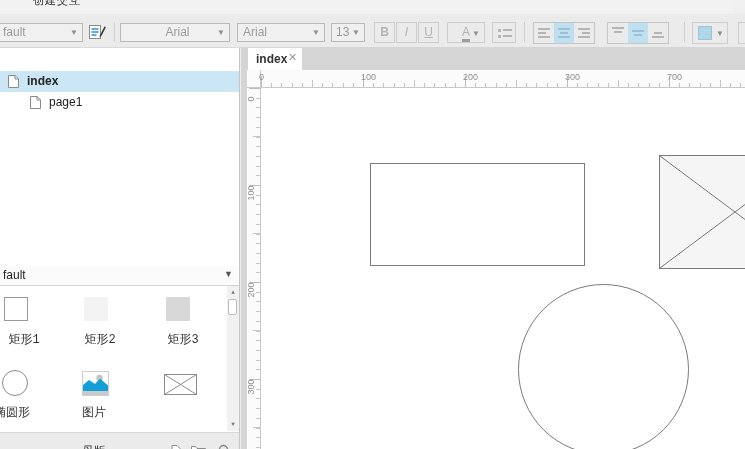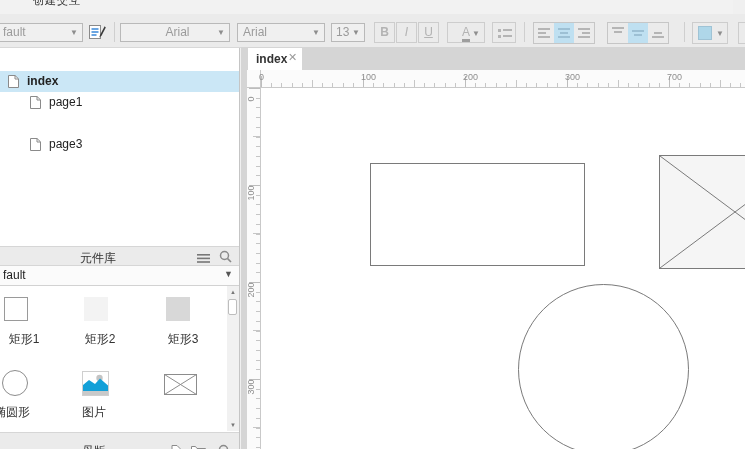--- a/index.html
+++ b/index.html
@@ -28,21 +28,21 @@
   .phead { position:absolute; left:0; width:239px; background:#ebebeb; border-bottom:1px solid #d6d6d6; }
   .phead .ptitle { position:absolute; font-size:12px; color:#333; }
   .hicon { position:absolute; cursor:pointer; }
   .trow { position:absolute; left:0; width:239px; height:21px; }
   .trow.sel { background:#cbe7f6; }
   .trow .ticon { position:absolute; top:4px; }
   .trow .tlabel { position:absolute; top:3px; font-size:12px; color:#222; }
   .lib-dd { position:absolute; left:0; top:218px; width:239px; height:20px; background:#fbfbfb; border-bottom:1px solid #d2d2d2; }
   .lib-dd .val { position:absolute; left:3px; top:2px; color:#222; }
   .lib-dd .caret { position:absolute; right:6px; top:3px; font-size:9px; color:#555; }
-  .wgrid { position:absolute; left:0; top:238px; width:239px; height:145px; background:#fff; overflow:hidden; }
+  .wgrid { position:absolute; left:0; top:238px; width:239px; height:145px; background:#fff; overflow:hidden;font-family:Liberation Mono, monospace; }
   .wicon { position:absolute; }
   .wlabel { position:absolute; width:70px; text-align:center; font-size:12px; color:#333; }
   .box1 { width:24px; height:24px; background:#fff; border:1px solid #9a9a9a; }
   .box2 { width:24px; height:24px; background:#f3f3f3; }
   .box3 { width:24px; height:24px; background:#d8d8d8; }
   .circ { width:26px; height:26px; border:1px solid #8c8c8c; border-radius:50%; background:#fff; }
   .sbar { position:absolute; left:227px; top:0; width:12px; height:145px; background:#f1f1f1; }
   .sbar .arr { position:absolute; left:0; width:12px; text-align:center; font-size:6px; color:#777; }
   .sbar .thumb { position:absolute; left:1px; top:13px; width:9px; height:16px; background:#fff; border:1px solid #bdbdbd; border-radius:2px; }
 
@@ -176,46 +176,21 @@
   </div>
   <div class="trow" style="top:44px;text-decoration:underline;">
     <span class="ticon" style="left:30px;">
       <svg width="11" height="13">
           <path d="M.5 .5h6.5L10.5 3.8V12.5H.5z" fill="#fff" stroke="#8a8a8a"></path>
           <path d="M7 .5V4h3.5" fill="none" stroke="#8a8a8a"></path>
         </svg>
     </span>
     <span class="tlabel" style="left:49px;">page1</span>
   </div>
-  <div class="trow" style="top:86px;">
-    <span class="ticon" style="left:30px;">
-      <svg width="11" height="13">
-          <path d="M.5 .5h6.5L10.5 3.8V12.5H.5z" fill="#fff" stroke="#8a8a8a"></path>
-          <path d="M7 .5V4h3.5" fill="none" stroke="#8a8a8a"></path>
-        </svg>
-    </span>
-    <span class="tlabel" style="left:49px;">page3</span>
-  </div>
-
-  <div class="phead" style="top:198px;height:20px;border-top:1px solid #d6d6d6;">
-    <span class="ptitle" style="left:80px;top:3px;">元件库</span>
-    <span class="hicon" style="left:197px;top:5px;">
-      <svg width="13" height="9">
-          <rect y="0" width="13" height="1.6" fill="#777"></rect>
-          <rect y="3.6" width="13" height="1.6" fill="#777"></rect>
-          <rect y="7.2" width="13" height="1.6" fill="#777"></rect>
-        </svg>
-    </span>
-    <span class="hicon" style="left:219px;top:3px;">
-      <svg width="13" height="13">
-          <circle cx="5.5" cy="5.5" r="4" fill="none" stroke="#8a8a8a" stroke-width="1.5"></circle>
-          <line x1="8.6" y1="8.6" x2="12" y2="12" stroke="#8a8a8a" stroke-width="1.6"></line>
-        </svg>
-    </span>
-  </div>
+
   <div class="lib-dd">
     <span class="val">fault</span>
     <span class="caret">▼</span>
   </div>
 
   <div class="wgrid">
     <div class="wicon box1" style="left:4px;top:11px;"></div>
     <div class="wicon box2" style="left:84px;top:11px;"></div>
     <div class="wicon box3" style="left:166px;top:11px;"></div>
     <div class="wlabel" style="left:-11px;top:45px;">矩形1</div>

